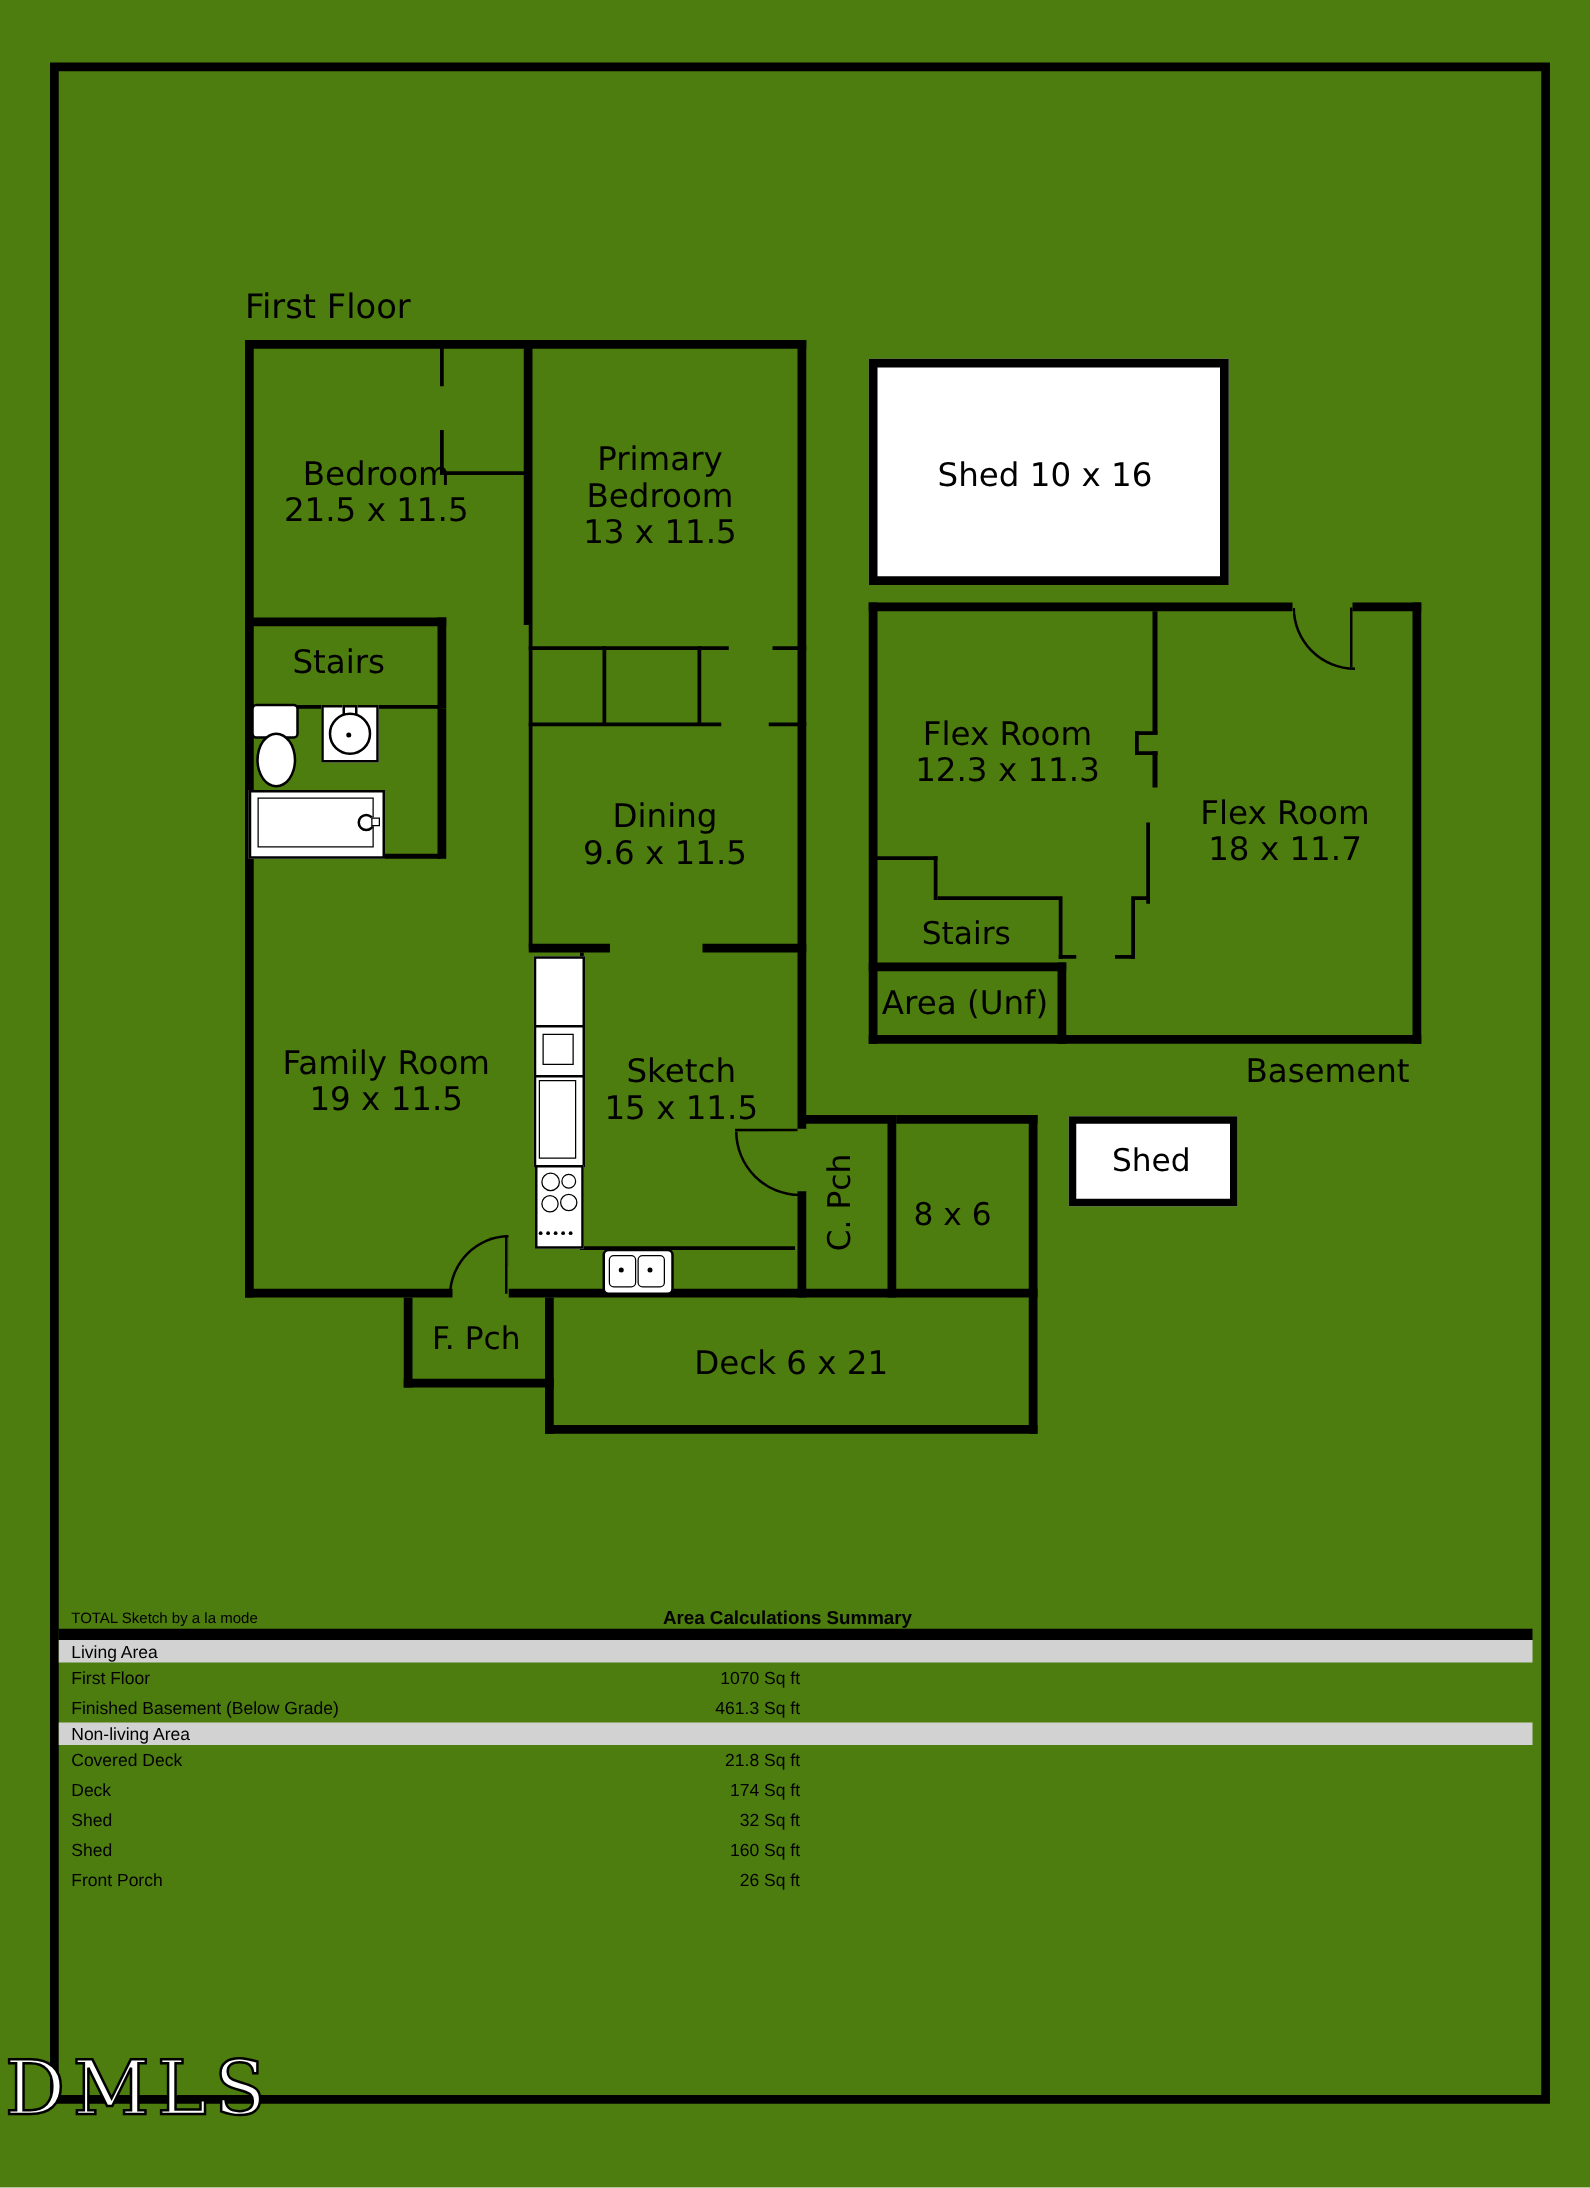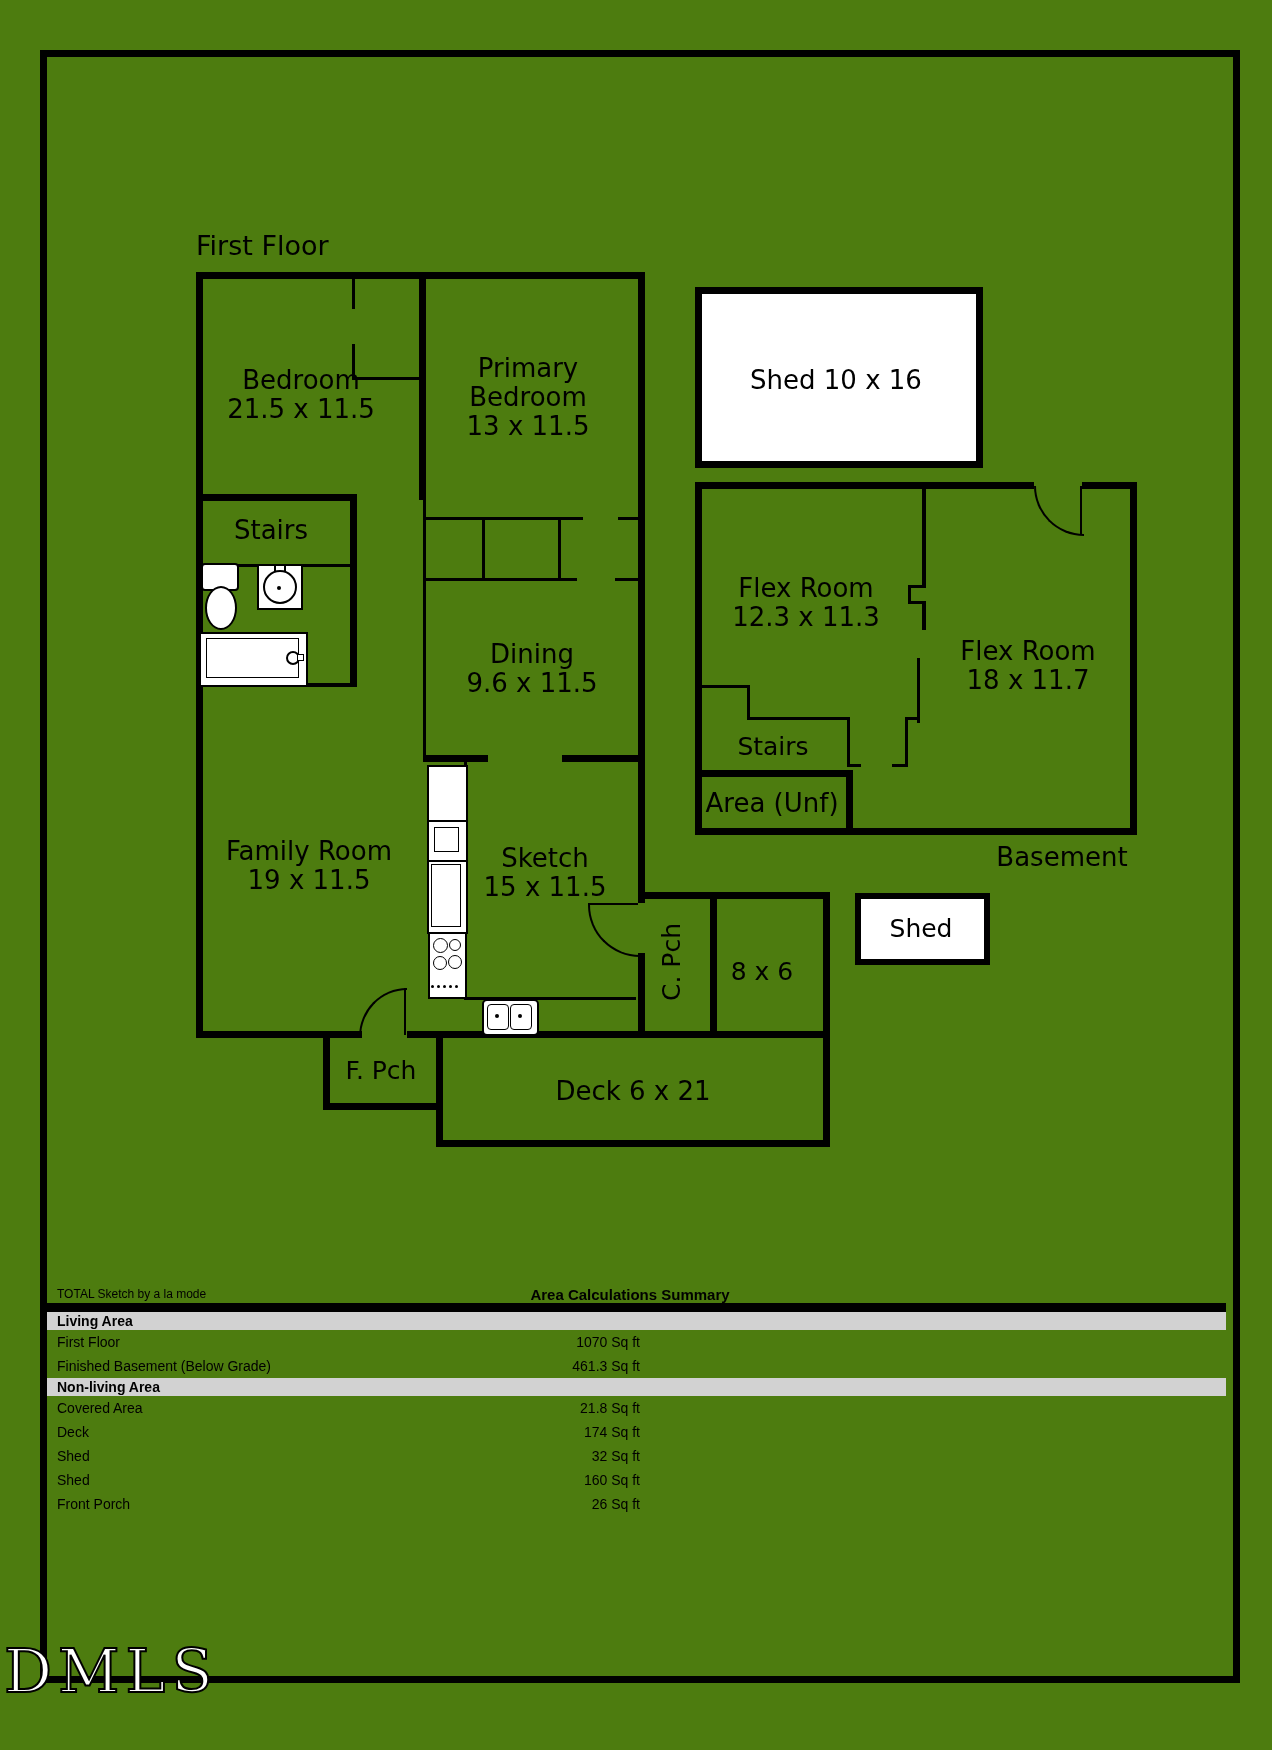--- a/index.html
+++ b/index.html
@@ -27,21 +27,21 @@
   .fx1{position:absolute;border:1px solid #000;background:#fff;}
   .dot{position:absolute;background:#000;border-radius:50%;}
   .round{border-radius:50%;}
   
   .brand{position:absolute;font-family:"Liberation Sans",sans-serif;font-size:12px;}
   .sumtitle{position:absolute;transform:translateX(-50%);font-family:"Liberation Sans",sans-serif;
             font-size:15px;font-weight:bold;}
   .rule{position:absolute;background:#000;}
   .ttable{position:absolute;left:47px;top:1312px;width:1179px;
           font-family:"Liberation Sans",sans-serif;font-size:14px;}
-  .tband{height:18px;background:#d2d2d2;font-weight:bold;line-height:18px;padding-left:10px;}
+  .tband{height:18px;background:#d2d2d2;font-weight:normal;line-height:18px;padding-left:10px;}
   .trow{position:relative;height:24px;line-height:24px;}
   .trow .tlabel{position:absolute;left:10px;}
   .trow .tval{position:absolute;left:0;width:593px;text-align:right;}
   .trow.bold{font-weight:bold;}
   
   .wm{position:absolute;left:4px;top:1636px;z-index:10;font-family:"DejaVu Serif",serif;
       font-size:60px;letter-spacing:6px;color:#fff;-webkit-text-stroke:2px #000;
       text-shadow:0 0 1px #000;}
 </style>
 </head>
@@ -231,21 +231,21 @@
     <div class="trow">
       <span class="tlabel">First Floor</span>
       <span class="tval">1070 Sq ft</span>
     </div>
     <div class="trow">
       <span class="tlabel">Finished Basement (Below Grade)</span>
       <span class="tval">461.3 Sq ft</span>
     </div>
     <div class="tband">Non-living Area</div>
     <div class="trow">
-      <span class="tlabel">Covered Area</span>
+      <span class="tlabel">Covered Deck</span>
       <span class="tval">21.8 Sq ft</span>
     </div>
     <div class="trow">
       <span class="tlabel">Deck</span>
       <span class="tval">174 Sq ft</span>
     </div>
     <div class="trow">
       <span class="tlabel">Shed</span>
       <span class="tval">32 Sq ft</span>
     </div>

